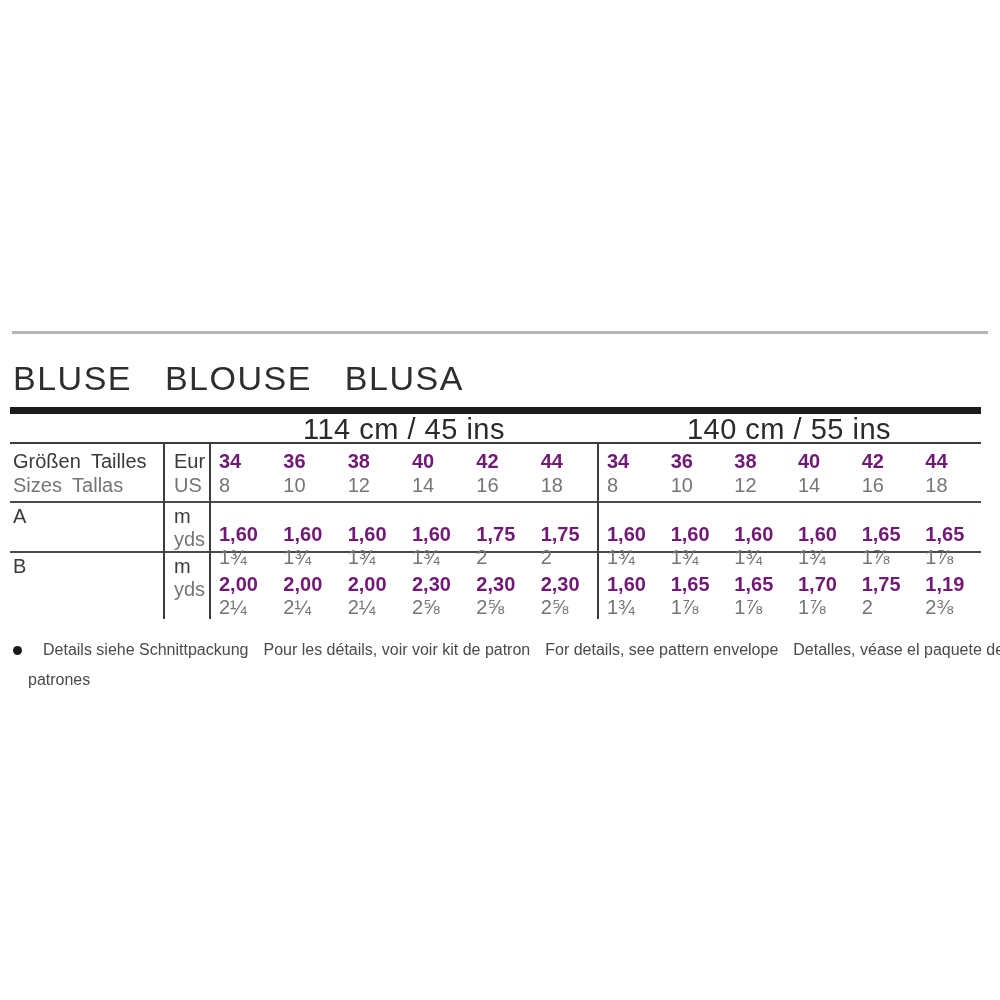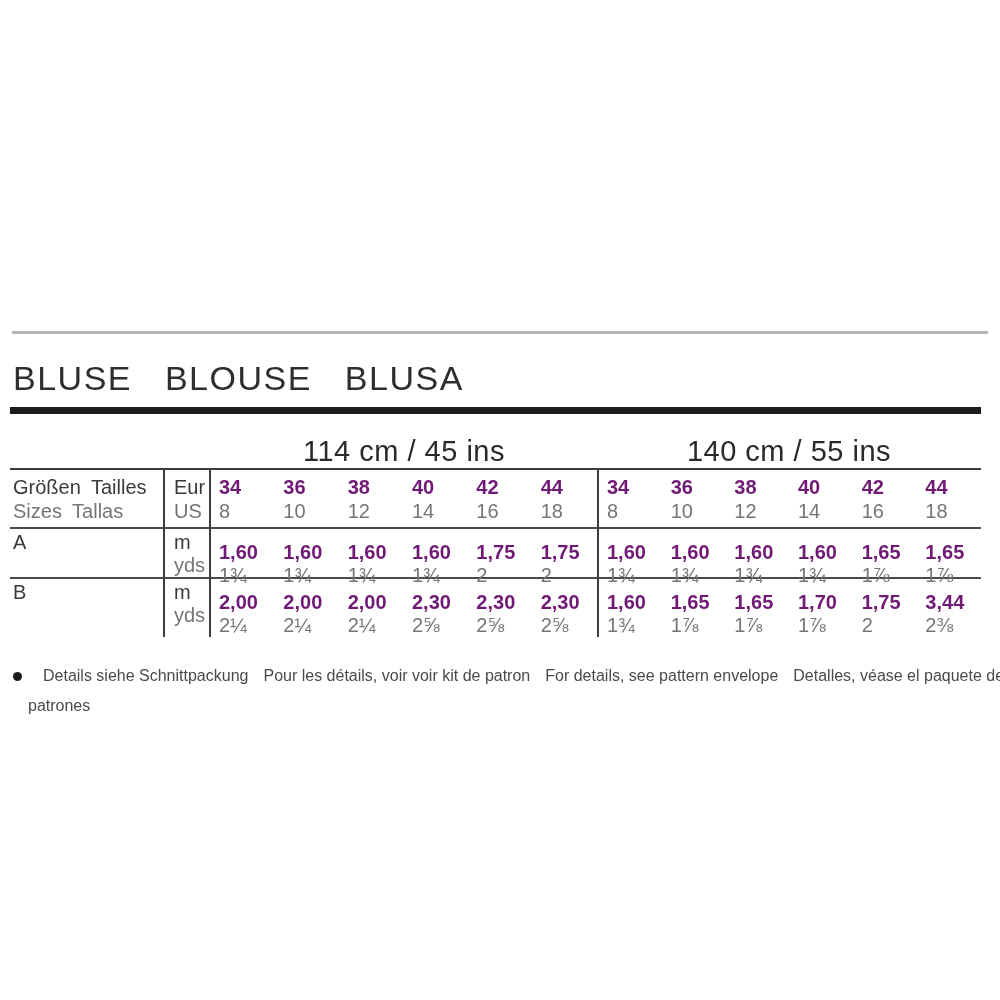--- a/index.html
+++ b/index.html
@@ -27,21 +27,21 @@
   .black-bar {
     margin: 11px 0 0 10px;
     width: 971px;
     height: 7px;
     background: #1c1c1c;
   }
 
   .group-headers {
     margin-left: 10px;
     width: 971px;
-    height: 54px;
+    height: 28px;
     display: grid;
     grid-template-columns: 201px 386px 384px;
     align-items: end;
   }
   .group-header {
     text-align: center;
     font-size: 29px;
     line-height: 30px;
     letter-spacing: 0.5px;
     color: #2a2a2a;
@@ -64,21 +64,21 @@
 
   .c-label { padding: 5px 0 16px 3px; }
   .tdata .c-label { padding-top: 2px; }
   .c-unit {
     border-left: 2px solid #3c3c3c;
     border-right: 2px solid #3c3c3c;
     padding: 5px 0 0 9px;
   }
   .tdata .c-unit { padding-top: 2px; }
   .c-sec { display: grid; grid-template-columns: repeat(6, 1fr); padding-top: 5px; }
-  .tdata .c-sec { padding-top: 12px; }
+  .tdata .c-sec { padding-top: 20px; }
   .sec2 { border-left: 2px solid #3c3c3c; }
 
   .cell { padding-left: 8px; white-space: nowrap; }
 
   .l1 { font-size: 20px; line-height: 24px; color: #701a75; font-weight: 700; }
   .l2 { font-size: 20px; line-height: 24px; color: #757575; font-weight: 400; }
   .tdata .l1, .tdata .l2 { line-height: 23px; }
 
   .lab1 { font-size: 20px; line-height: 24px; color: #3a3a3a; font-weight: 400; word-spacing: 5px; }
   .lab2 { font-size: 20px; line-height: 24px; color: #757575; font-weight: 400; word-spacing: 5px; }
@@ -301,21 +301,21 @@
           </div>
           <div class="cell">
             <div class="l1">1,70</div>
             <div class="l2">1⅞</div>
           </div>
           <div class="cell">
             <div class="l1">1,75</div>
             <div class="l2">2</div>
           </div>
           <div class="cell">
-            <div class="l1">3,44</div>
+            <div class="l1">1,19</div>
             <div class="l2">2⅜</div>
           </div>
         </div>
     </div>
 
   </div>
 
   <div class="notes">
     <div class="notes-line1">
       <span class="note-bullet"></span>

